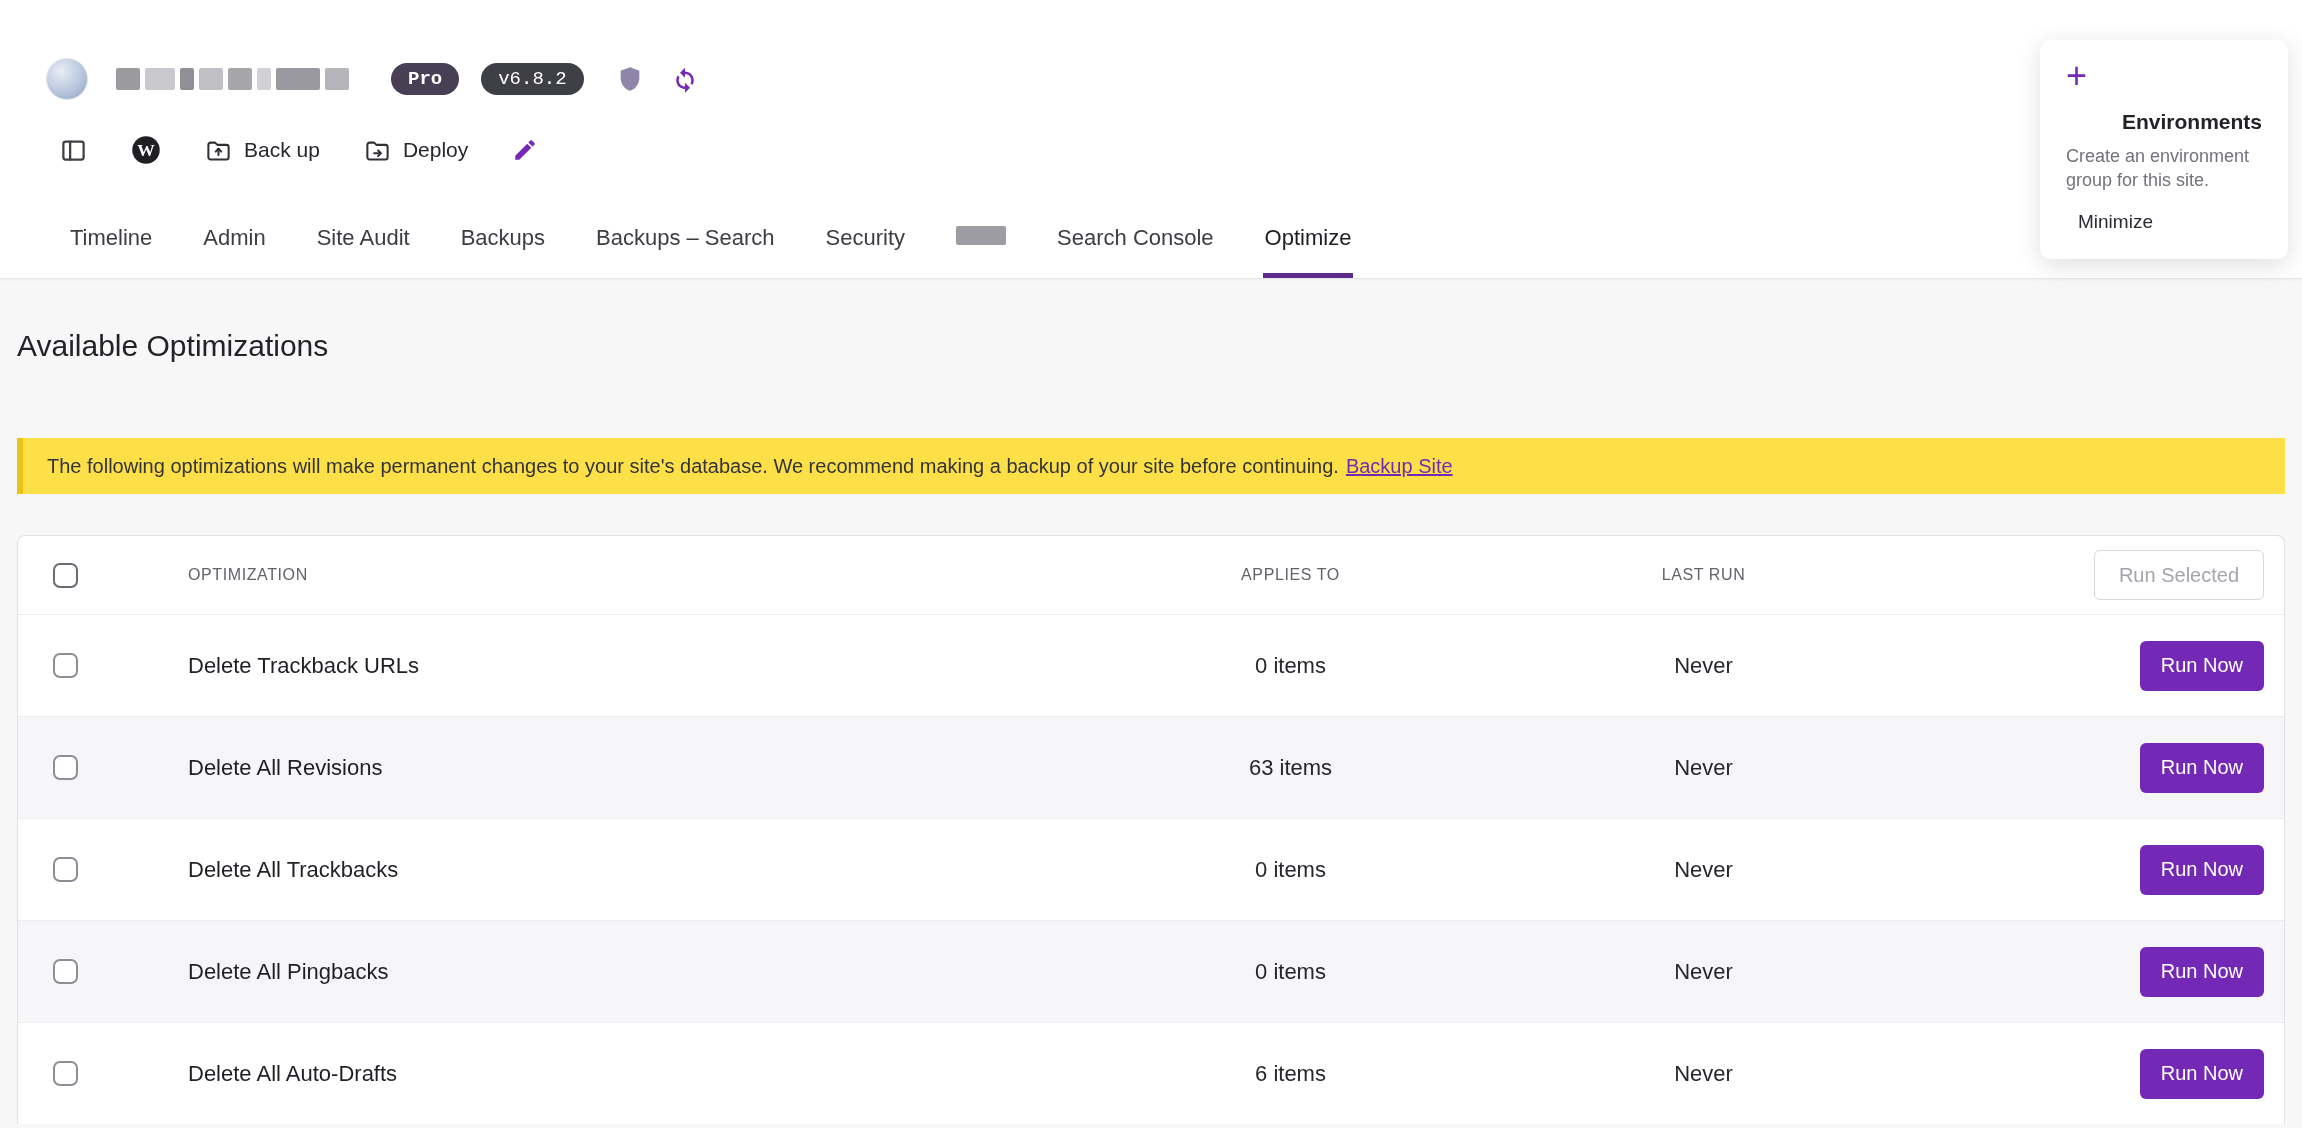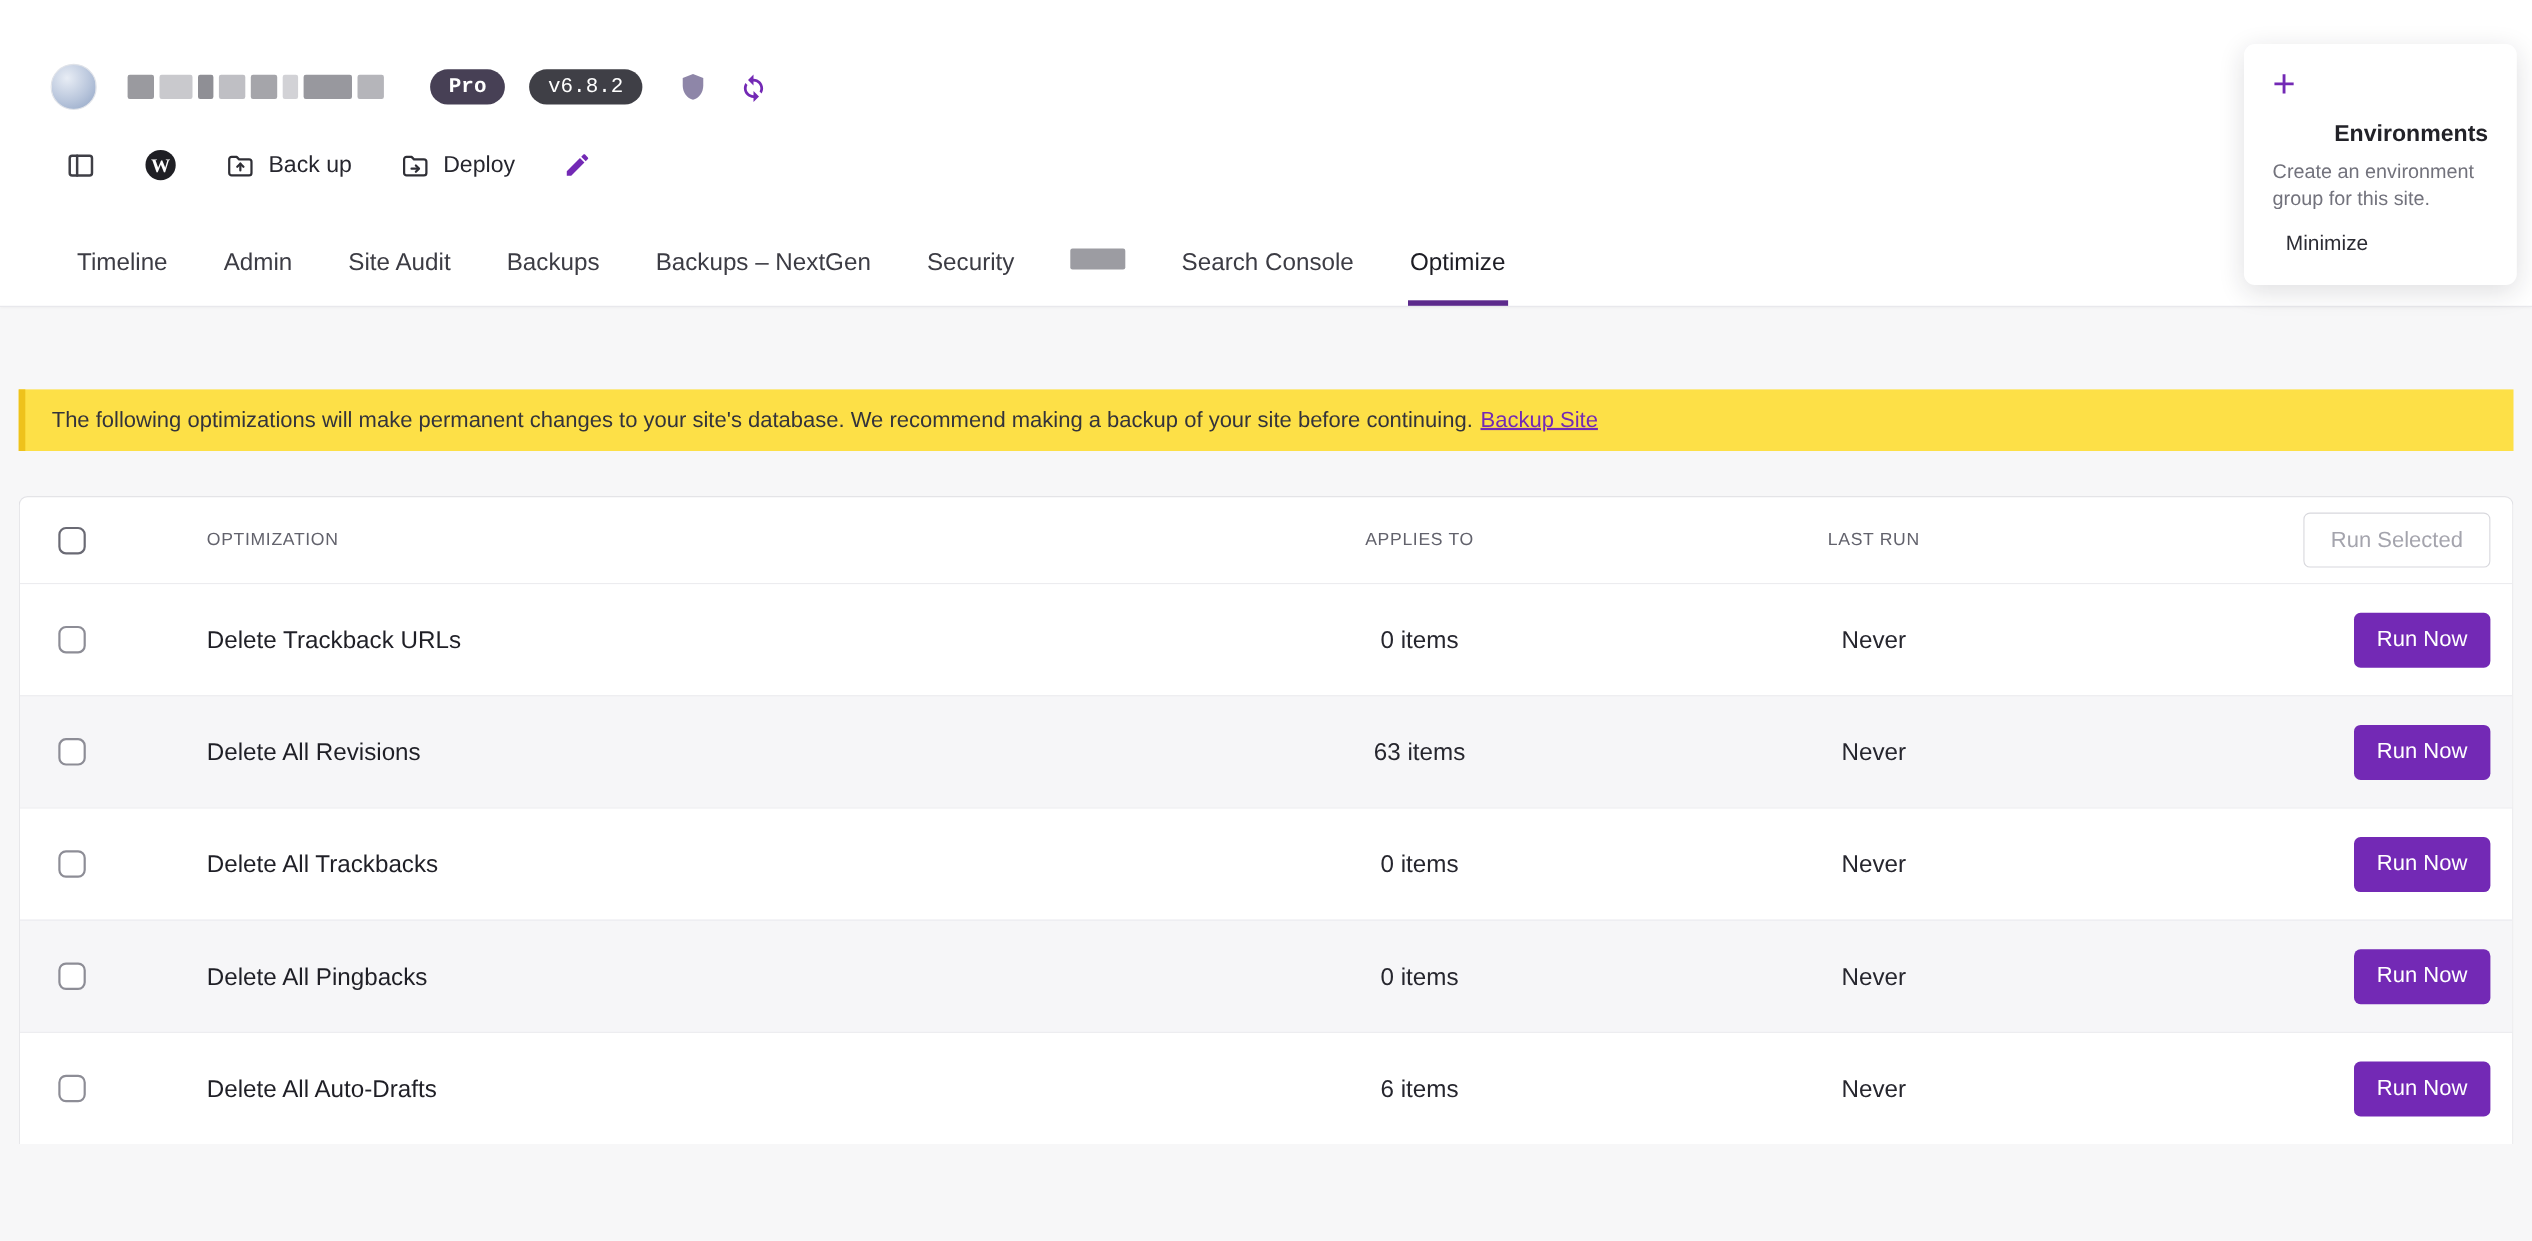--- a/index.html
+++ b/index.html
@@ -177,36 +177,37 @@
           <path d="M17.66 3c-.25 0-.51.1-.7.29l-1.83 1.83 3.75 3.75 1.83-1.83c.39-.39.39-1.02 0-1.41l-2.34-2.34c-.2-.2-.45-.29-.71-.29zm-3.6 3.19L3 17.25V21h3.75L17.81 9.94l-3.75-3.75z"></path>
         </svg>
     </button>
   </div>
 
   <nav class="tabs">
     <div class="tab">Timeline</div>
     <div class="tab">Admin</div>
     <div class="tab">Site Audit</div>
     <div class="tab">Backups</div>
-    <div class="tab">Backups – NextGen</div>
+    <div class="tab">Backups – Search</div>
     <div class="tab">Security</div>
     <div class="tab"><span class="redact-block"></span></div>
     <div class="tab">Search Console</div>
     <div class="tab active">Optimize</div>
   </nav>
 </header>
 
 <aside class="env-panel">
   <div class="env-add">+</div>
   <div class="env-title">Environments</div>
   <div class="env-desc">Create an environment group for this site.</div>
   <div class="env-min">Minimize</div>
 </aside>
 
 <main>
+  <h1 class="page-title">Available Optimizations</h1>
 
   <div class="notice">
     <span>The following optimizations will make permanent changes to your site's database. We recommend making a backup of your site before continuing.</span>
     <a href="#" class="notice-link">Backup Site</a>
   </div>
 
   <section class="table">
     <div class="trow thead">
       <div class="c-check">
           <span class="checkbox cb-head"></span>

